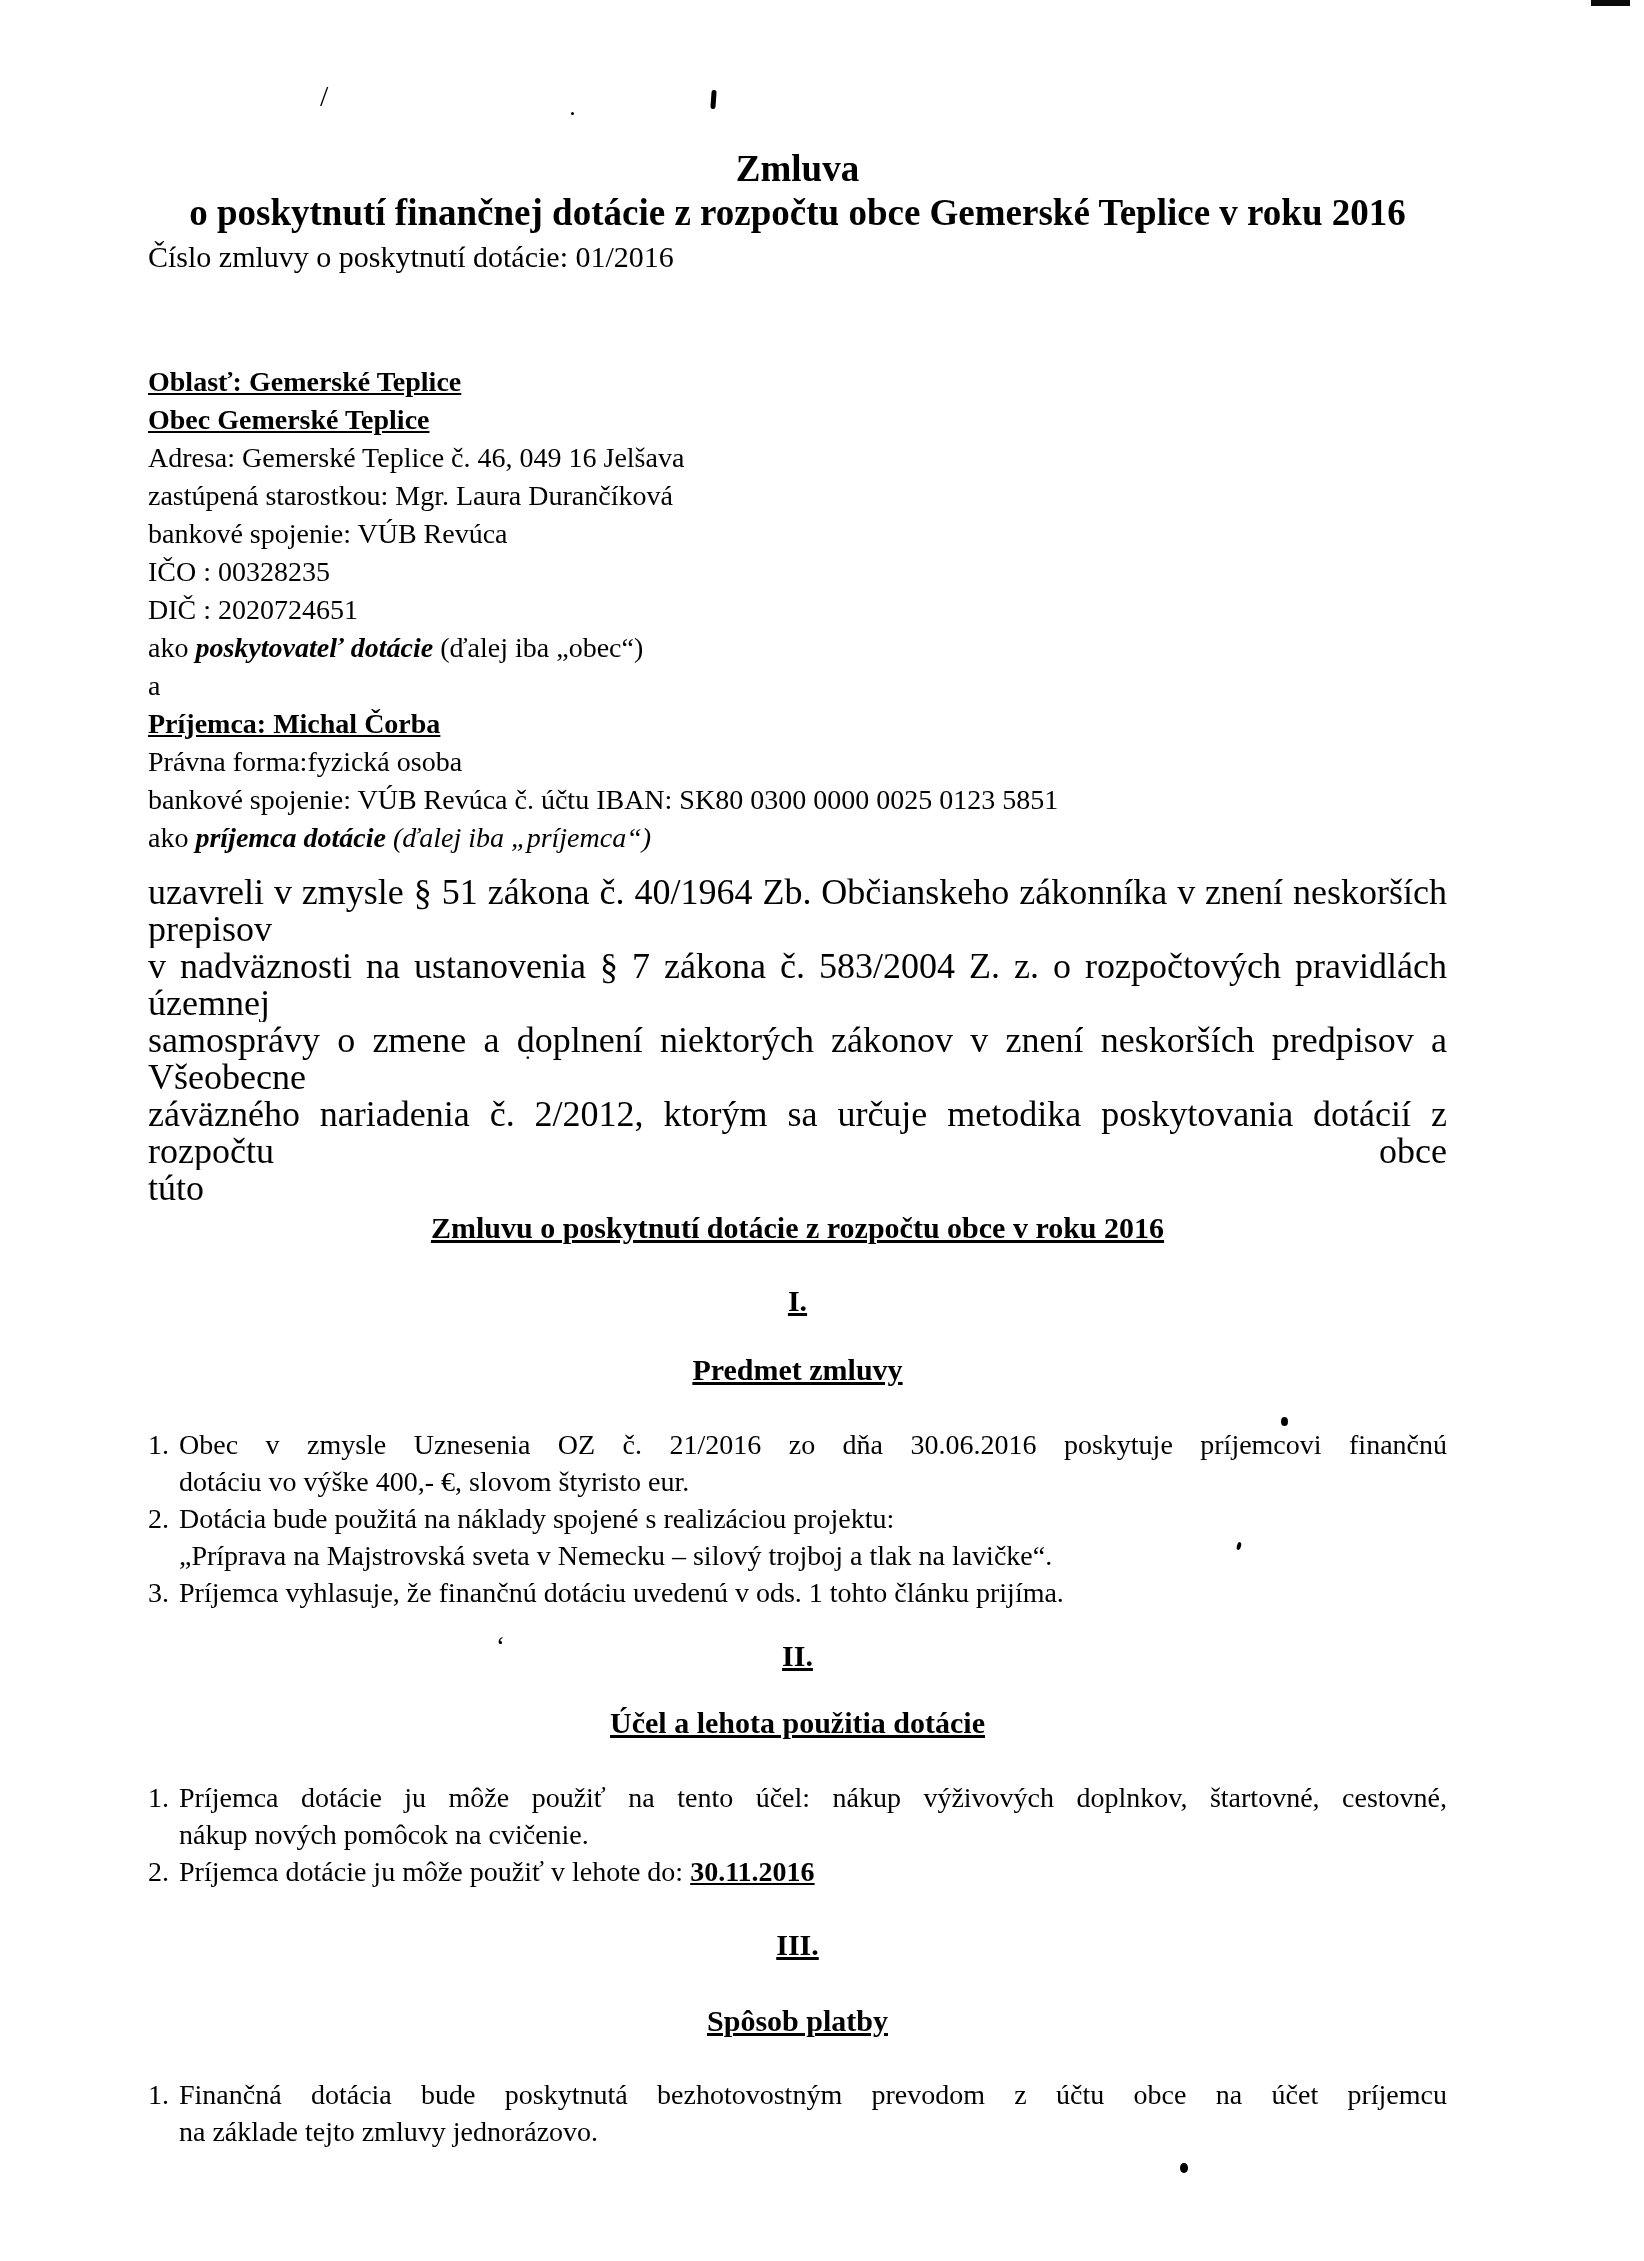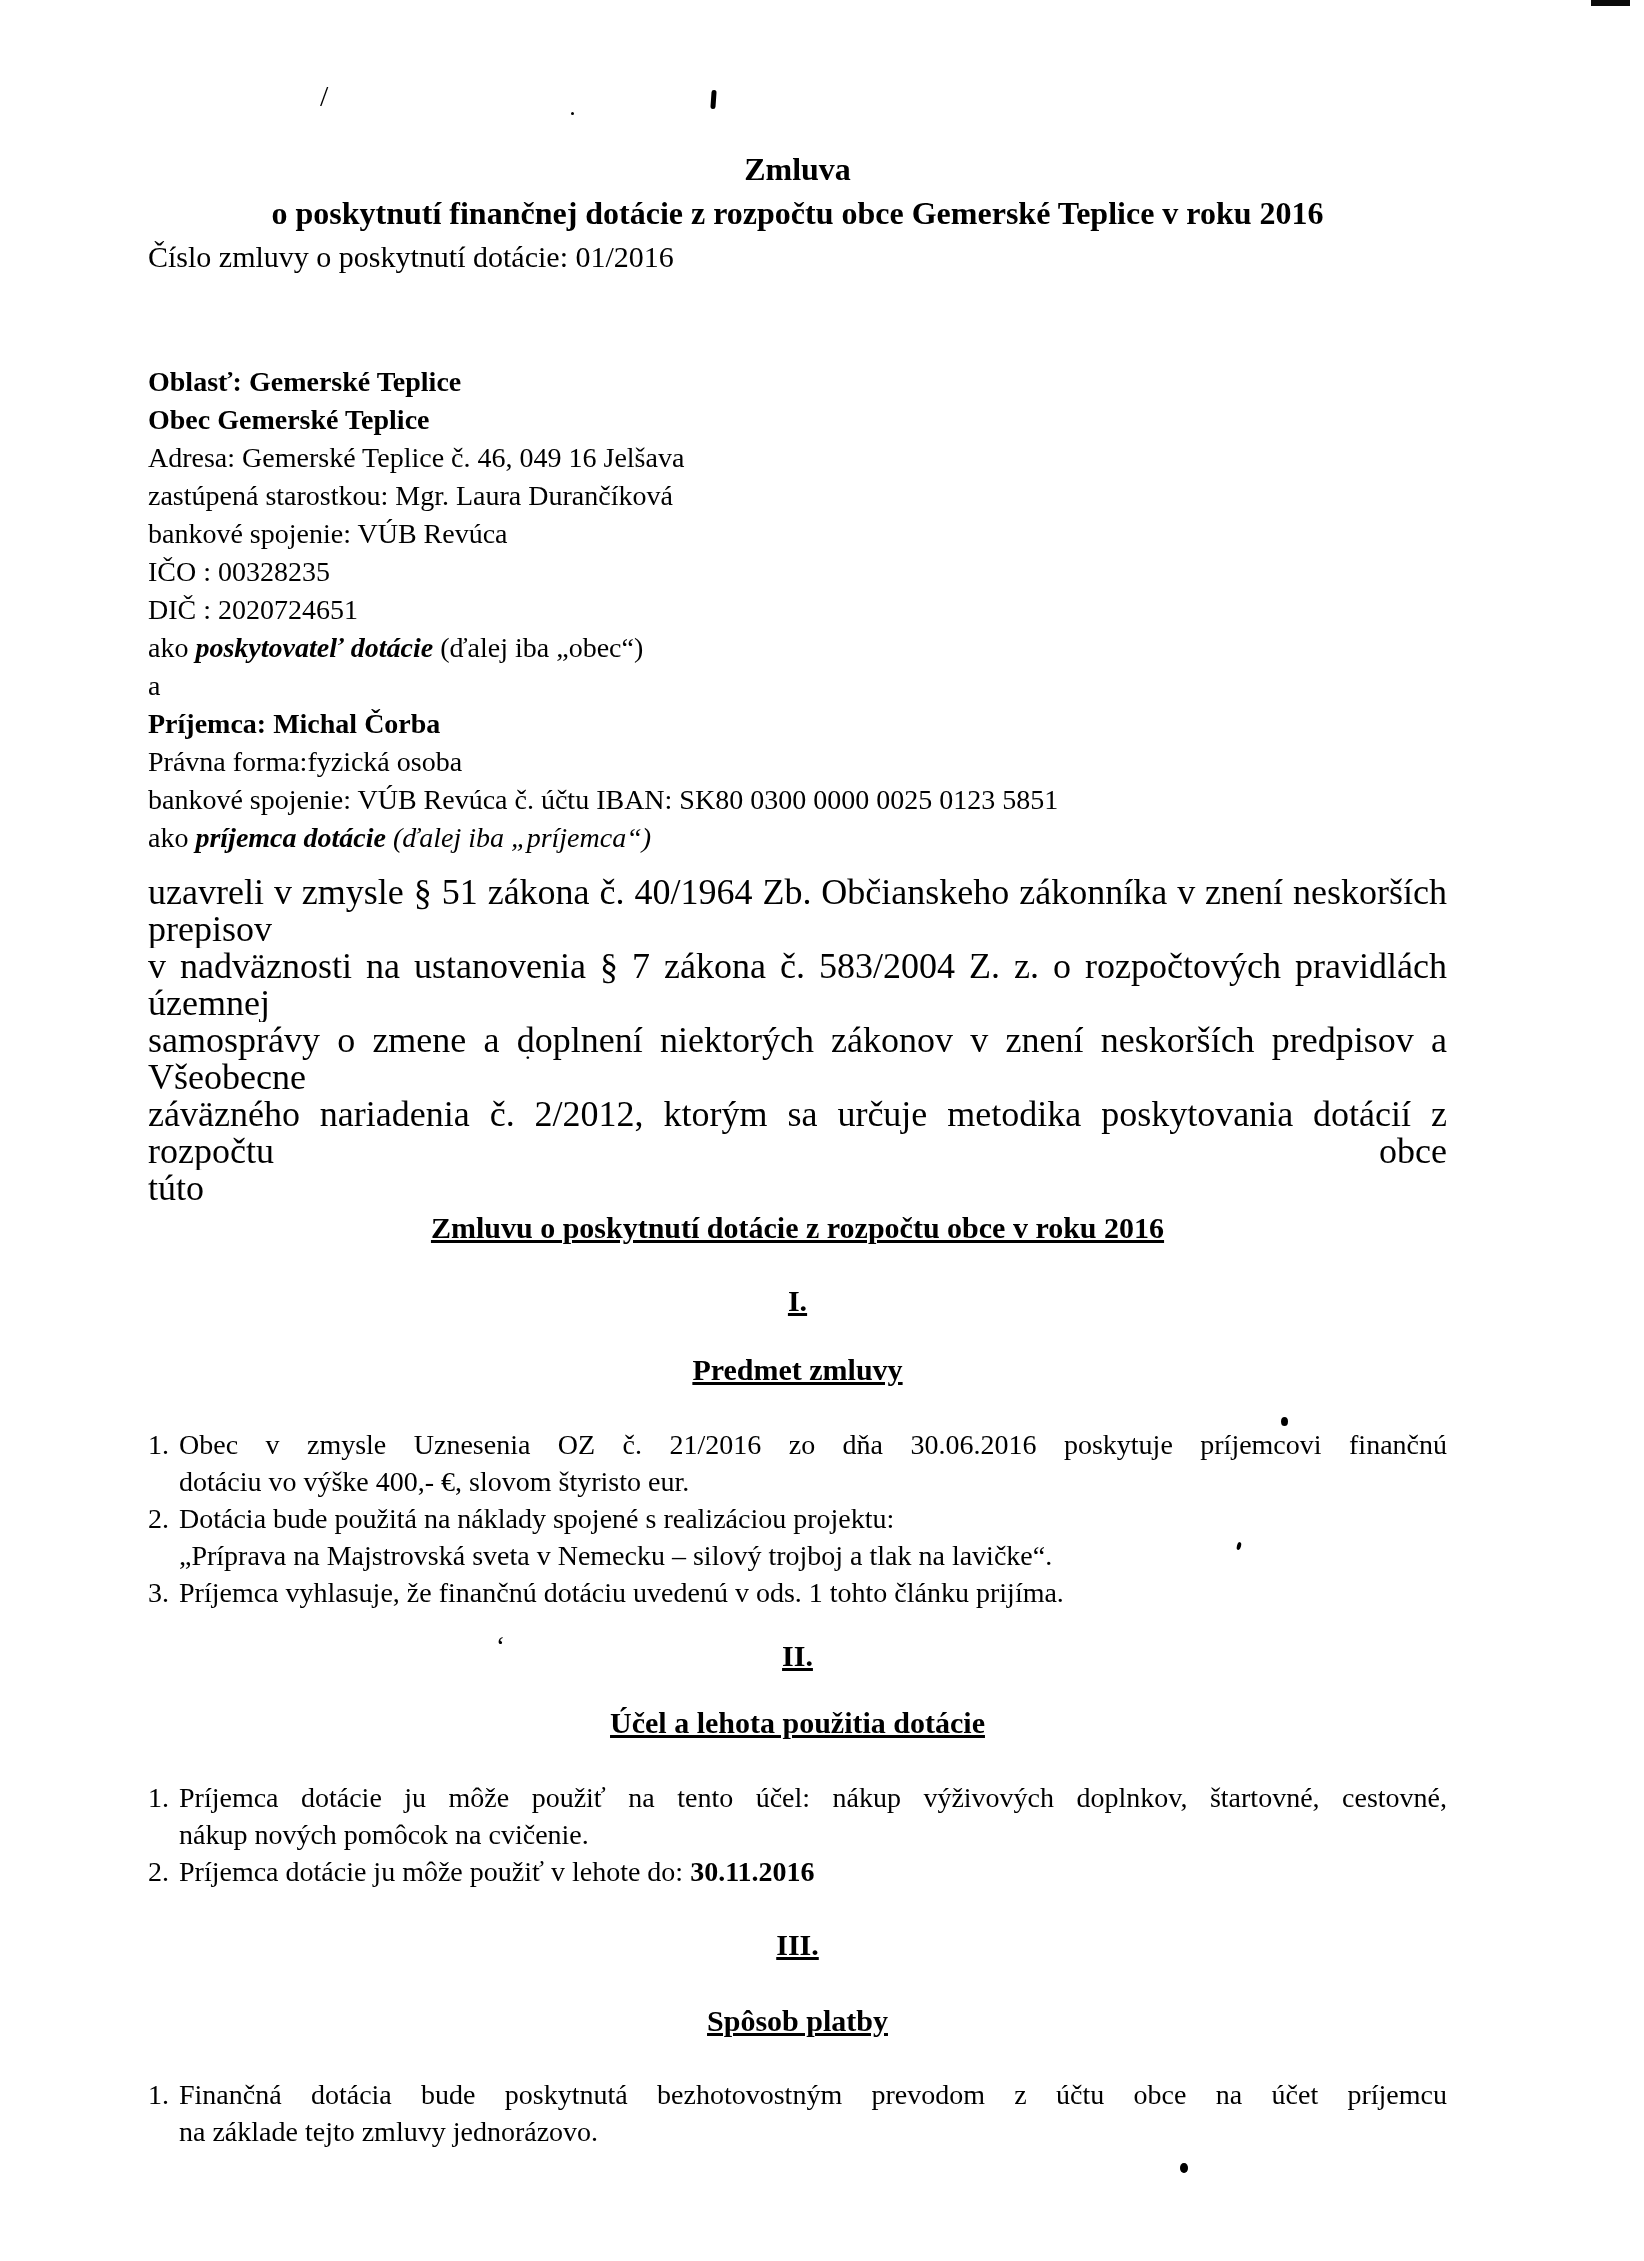--- a/index.html
+++ b/index.html
@@ -9,25 +9,25 @@
     background:#ffffff;
     color:#000;
     font-family:"Liberation Serif", serif;
     overflow:hidden;
   }
   .content{
     position:absolute;
     left:148px;top:147px;width:1299px;
   }
   
-  .tt{ text-align:center;font-weight:bold;font-size:32px;line-height:44px; }
+  .tt{ text-align:center;font-weight:bold;font-size:37px;line-height:44px; }
   .tt3{ text-align:left;font-weight:normal;font-size:30px;line-height:44px; }
   
   .parties{ margin-top:84px;font-size:28px;line-height:38px; }
-  .b{ font-weight:bold; }
+  .b{ font-weight:bold;text-decoration:underline; }
   .bi{ font-weight:bold;font-style:italic; }
   .i{ font-style:italic; }
   
   .preamble{ margin-top:17px;font-size:36px;line-height:37px; }
   .jl{ text-align:justify;text-align-last:justify;overflow:hidden; }
   
   .ch{ text-align:center;font-weight:bold;font-size:30px;line-height:41px;text-decoration:underline; }
   
   .list{ font-size:28px;line-height:37px; }
   .li{ display:flex; }

